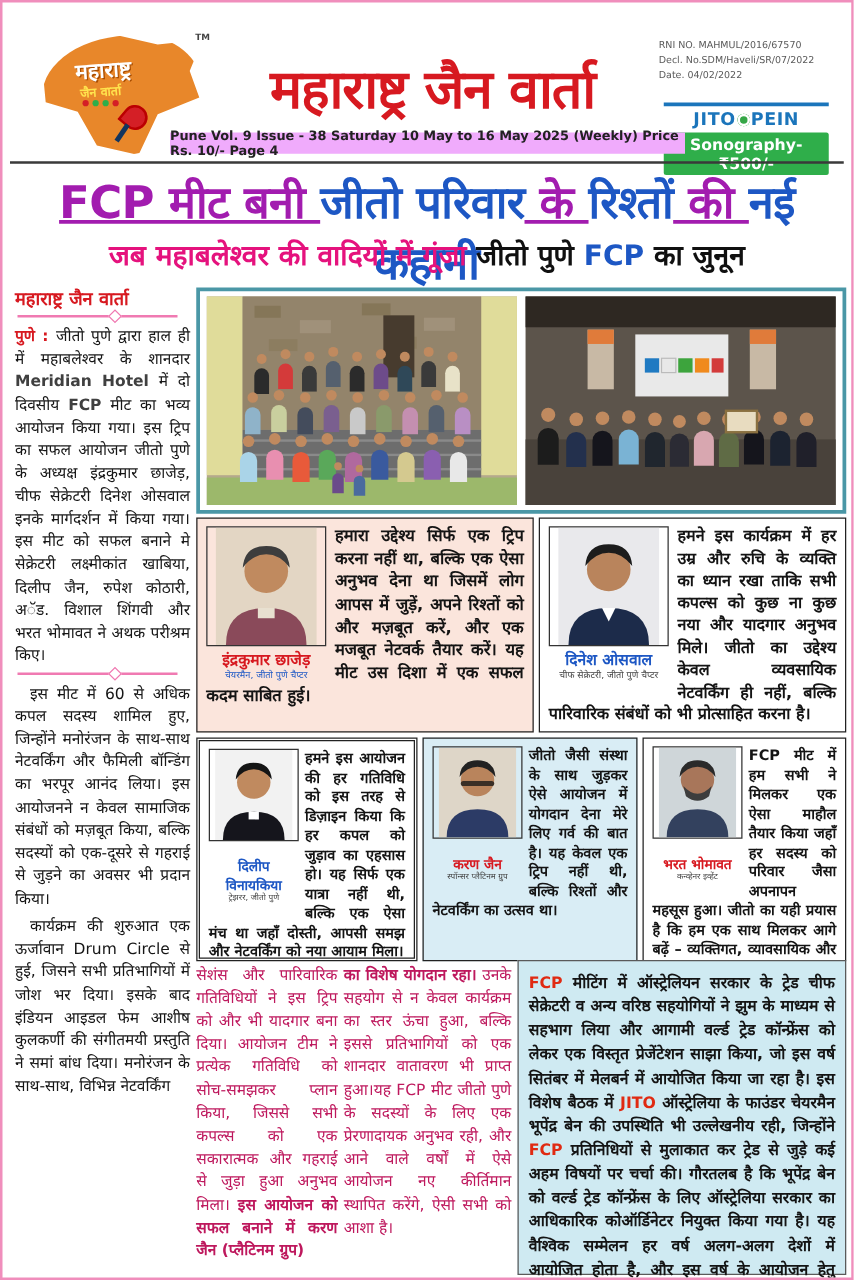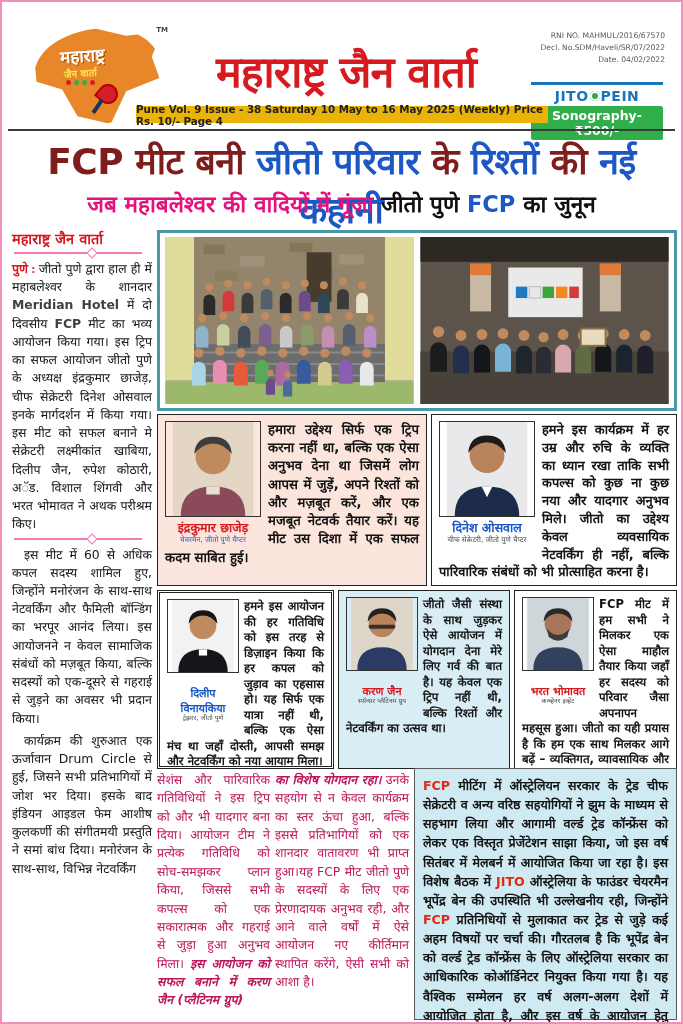--- a/index.html
+++ b/index.html
@@ -21,45 +21,45 @@
   .map .dots{position:absolute; left:32px; top:52px; display:flex; gap:3px;}
   .map .dots i{width:5px;height:5px;border-radius:50%;display:block;}
   .mic{position:absolute; left:64px; top:56px; width:20px; height:20px; background:#d41f26; border-radius:50% 50% 50% 0; transform:rotate(40deg); box-shadow:inset 0 0 0 2px #b00;}
   .mic::after{content:""; position:absolute; left:8px; top:18px; width:4px; height:16px; background:#12355f; transform:rotate(-6deg);}
   .tm{position:absolute; right:-6px; top:-2px; font-size:7px; color:#444; font-weight:bold;}
   .title{
     position:absolute; left:168px; top:48px; width:352px; text-align:center;
     font-size:43px; line-height:1.05; color:#d71920; font-weight:bold; margin:0;
     font-family:"DejaVu Serif","Liberation Serif",serif; letter-spacing:-1px;
   }
-  .reg{position:absolute; right:16px; top:28px; width:138px; font-size:7.6px; color:#5a5a5a; line-height:1.55;text-align:right;}
+  .reg{position:absolute; right:16px; top:28px; width:138px; font-size:7.6px; color:#5a5a5a; line-height:1.55;}
   .diag{position:absolute; right:18px; top:80px; width:132px; text-align:center;}
   .diag .dline{height:3px; background:#1b75bb; margin-bottom:3px;}
   .diag .dbrand{font-size:14px; font-weight:bold; color:#1b75bb; letter-spacing:.5px; display:flex; justify-content:center; align-items:center; gap:1px;}
   .diag .dot{width:10px; height:10px; border-radius:50%; background:#35a746; display:inline-block; box-shadow:inset 0 0 0 2px #fff, inset 0 0 0 4px #35a746;}
   .diag .doffer{margin-top:2px; background:#2fae4a; color:#fff; font-weight:bold; font-size:12.5px; padding:2px 0; border-radius:2px;}
   .infobar{
     position:absolute; left:134px; top:104px; width:412px; height:17px;
-    background:#eab308; color:#222; font-size:10.3px; font-weight:600;
+    background:#f0abfc; color:#222; font-size:10.3px; font-weight:600;
     display:flex; align-items:center; justify-content:center;
   }
   .toprule{position:absolute; left:6px; right:6px; top:127px; height:2px; background:#3a3a3a;}
   
   .headline{position:absolute; left:0; right:0; top:134px; text-align:center; font-size:36px; font-weight:800; letter-spacing:-.5px; margin:0; font-family:"DejaVu Sans","Liberation Sans",sans-serif;}
-  .headline .k{color:#7f1d1d;} .headline .b{color:#1d57c4;margin-top:41px;}
+  .headline .k{color:#a21caf;text-decoration:underline;} .headline .b{color:#1d57c4;margin-top:41px;}
   .subheadline{position:absolute; left:0; right:0; top:186px; text-align:center; font-size:22.5px; font-weight:800; margin:0;}
   .subheadline .m{color:#e5127d;} .subheadline .k{color:#101010;} .subheadline .b{color:#1d57c4;}
   
   .leftcol{position:absolute; left:10px; top:226px; width:140px;}
   .colhead{color:#d71920; font-weight:bold; font-size:14.5px; margin:0 0 1px 0;}
   .orn{position:relative; height:2px; background:#f07ab2; margin:4px 10px 6px 2px;}
   .orn::after{content:""; position:absolute; left:58%; top:-3px; width:6px; height:6px; background:#fff; border:1.4px solid #f07ab2; transform:rotate(45deg);}
   .leftcol p{margin:0 0 4px 0; font-size:12.4px; line-height:1.47; text-align:justify; color:#161616;}
   .leftcol .ind{text-indent:12px;}
-  .dl{color:#d71920; font-weight:bold;font-family:Liberation Serif, serif;}
+  .dl{color:#d71920; font-weight:bold;}
   .bl{color:#404040; font-weight:bold;}
   
   .photobox{
     position:absolute; left:155px; top:228px; width:520px; height:181px;
     border:3px solid #4a97a6; background:#fff; box-sizing:border-box;
     display:flex; gap:4px; padding:4px;
   }
   .photobox svg{height:100%;}
   
   .quote{position:absolute; box-sizing:border-box; border:1.2px solid #222; padding:6px 7px; overflow:hidden;}
@@ -79,21 +79,21 @@
   .q4{left:336px; width:172px; background:#d9edf5;}
   .q5{left:512px; width:163px; background:#fff;}
   .qrow2 .qside{width:72px; margin-right:5px;}
   .qrow2 .qphoto{width:72px; height:74px;}
   .qrow2 .qname{font-size:11px;margin-top:12px;}
   .qrow2 .qrole{font-size:6.6px;}
   .qrow2 .qtext{font-size:11.6px; line-height:1.34;}
   
   .bcol{position:absolute; top:769px; font-size:12.4px; line-height:1.48; text-align:justify; color:#be185d;}
   .bcol p{margin:0;}
-  .bcol .bold{font-weight:bold;font-style:italic;}
+  .bcol .bold{font-weight:bold;}
   .bcol1{left:155px; width:113px;}
   .bcol2{left:273px; width:134px;}
   .ausbox{
     position:absolute; left:412px; top:766px; width:263px; height:252px;
     background:#cfeaf2; border:1.6px solid #5a5a5a; box-sizing:border-box;
     padding:7px 8px; font-size:12.6px; font-weight:bold; line-height:1.52;
     text-align:justify; color:#141414;
   }
   .ausbox .red{color:#e02a12;}
 </style>

